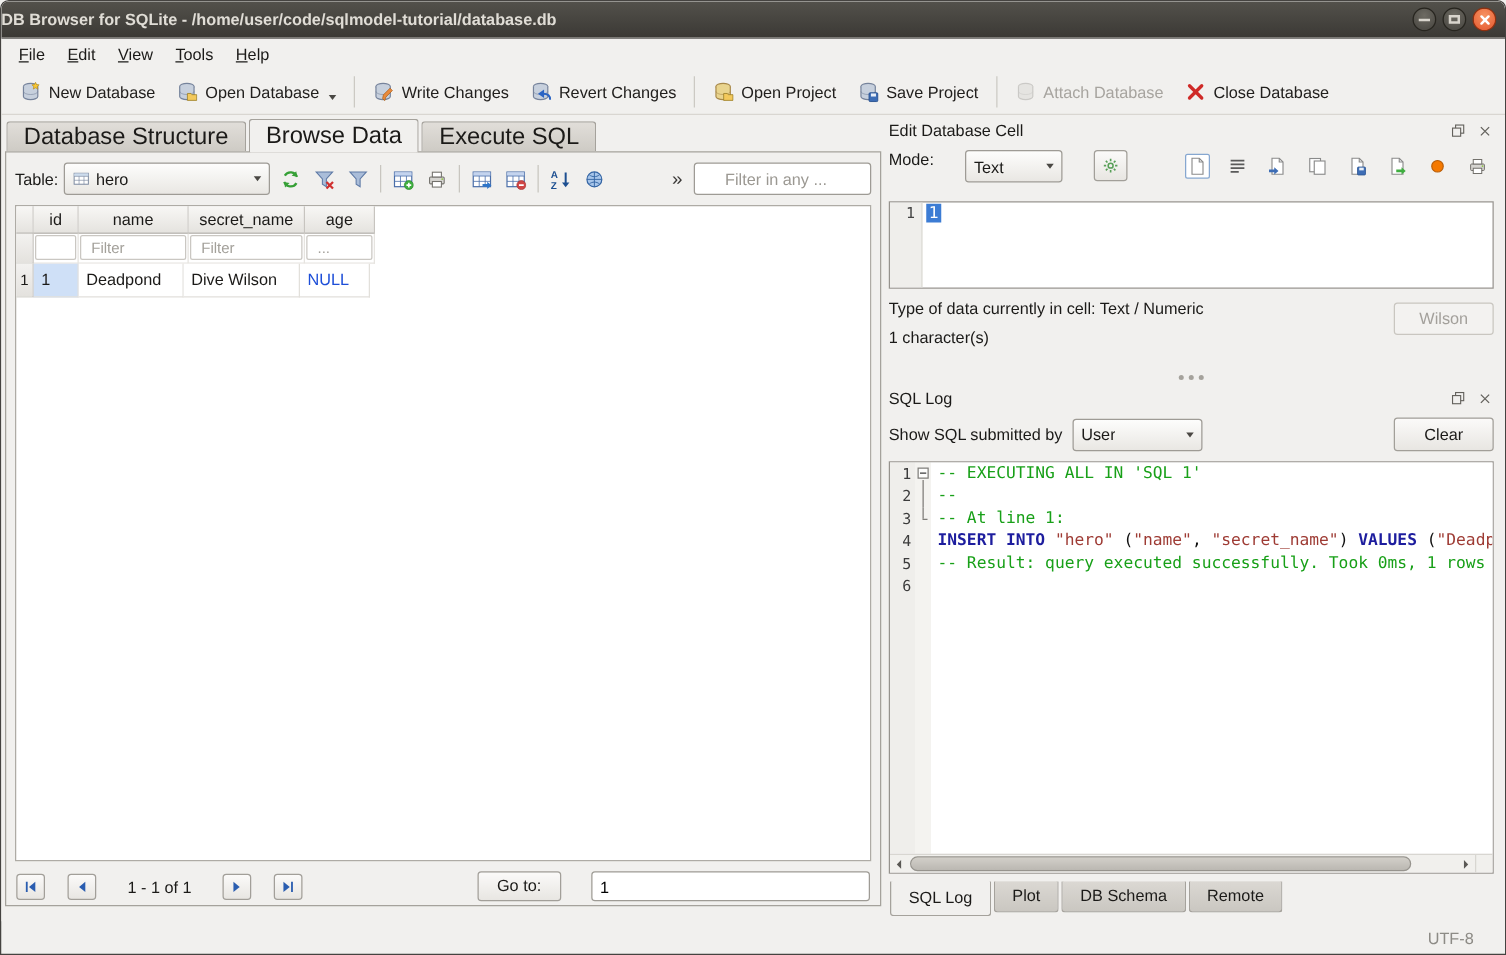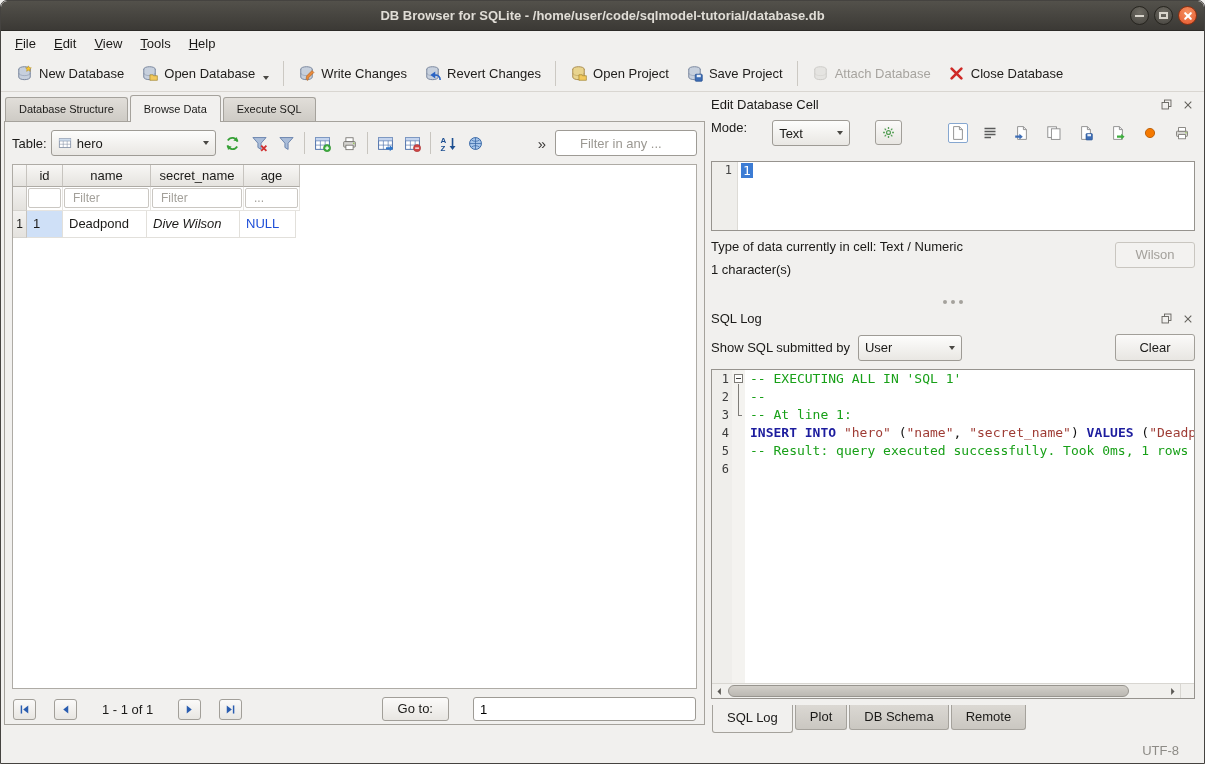--- a/index.html
+++ b/index.html
@@ -1,21 +1,21 @@
 <!DOCTYPE html>
 <html><head>
 <meta charset="utf-8">
 <style>
 *{margin:0;padding:0;box-sizing:border-box}
 html,body{width:1205px;height:764px;overflow:hidden}
 body{font-family:"Liberation Sans","DejaVu Sans",sans-serif;font-size:13px;color:#1b1a18;background:#f1f0ee}
 .window{width:1205px;height:764px;display:flex;flex-direction:column;border:1px solid #454340;border-radius:7px 7px 0 0;overflow:hidden}
 .icon svg{display:block}
 
-.titlebar{height:30px;flex:none;background:linear-gradient(#53514b,#3b3935);position:relative;display:flex;align-items:center;justify-content:center;border-bottom:1px solid #2c2a27;border-radius:6px 6px 0 0}
+.titlebar{height:30px;flex:none;background:linear-gradient(#53514b,#3b3935);position:relative;display:flex;align-items:center;justify-content:flex-start;border-bottom:1px solid #2c2a27;border-radius:6px 6px 0 0}
 .title{color:#e0ddd6;font-weight:bold;font-size:13px}
 .winbtns{position:absolute;right:7px;top:5px;display:flex}
 .wb{width:19px;height:19px;border-radius:50%;background:radial-gradient(circle at 50% 32%,#6e6b63,#45433e);border:1px solid #27251f;margin-left:5px;position:relative;display:inline-flex;align-items:center;justify-content:center}
 .wb.close{background:radial-gradient(circle at 50% 32%,#f69261,#e4572e);border-color:#8e3010}
 .g-min{width:9px;height:2px;background:#d9d5cd}
 .g-max{width:9px;height:7px;border:2px solid #d9d5cd}
 .g-x1,.g-x2{position:absolute;left:4px;top:8px;width:10px;height:2px;background:#fff;border-radius:1px}
 .g-x1{transform:rotate(45deg)}.g-x2{transform:rotate(-45deg)}
 
 .menubar{height:24px;flex:none;display:flex;align-items:center;padding-left:5px;background:#f1f0ee}
@@ -24,21 +24,21 @@
 .toolbar{height:37px;flex:none;display:flex;align-items:center;padding:0 7px;gap:1px;border-bottom:1px solid #d9d6d1;background:#f1f0ee}
 .tb-btn{display:inline-flex;align-items:center;gap:6px;height:29px;padding:0 8px;border-radius:3px;font-size:13px;color:#22201e;white-space:nowrap}
 .tb-btn.disabled{color:#a7a49f}
 .tb-btn.disabled .icon{opacity:.45}
 .tb-sep{width:1px;height:25px;background:#ccc9c3;margin:0 5px}
 .dd-arrow{width:0;height:0;border-left:3.5px solid transparent;border-right:3.5px solid transparent;border-top:4px solid #4a4844;margin-left:2px;margin-top:10px}
 
 .main{flex:1;display:flex;min-height:0;background:#f1f0ee}
 .left{width:704px;flex:none;display:flex;flex-direction:column;padding:2px 0 0 3px}
 .tabbar{display:flex;align-items:flex-end;height:27px;position:relative;z-index:2;padding-left:1px}
-.tab{height:24px;line-height:23px;padding:0 13px;background:linear-gradient(#e1ded9,#cecbc5);border:1px solid #a5a29c;border-bottom:none;border-radius:3px 3px 0 0;margin-right:2px;font-size:11px}
+.tab{height:24px;line-height:23px;padding:0 13px;background:linear-gradient(#e1ded9,#cecbc5);border:1px solid #a5a29c;border-bottom:none;border-radius:3px 3px 0 0;margin-right:2px;font-size:19px}
 .tab.active{height:27px;line-height:26px;background:#f1f0ee;margin-bottom:-1px}
 .panel{flex:1;border:1px solid #a5a29c;display:flex;flex-direction:column;min-height:0;margin-bottom:12px;background:#f1f0ee}
 
 .browse-bar{height:42px;flex:none;display:flex;align-items:center;padding:0 7px;gap:4px}
 .lbl{font-size:13px}
 .combo{display:inline-flex;align-items:center;height:26px;background:linear-gradient(#fdfdfc,#e9e7e3);border:1px solid #9e9b95;border-radius:3px;padding:0 6px;gap:5px}
 .carrow{width:0;height:0;border-left:3.5px solid transparent;border-right:3.5px solid transparent;border-top:4.5px solid #4a4844;margin-left:auto}
 .table-combo{width:165px}
 .mode-combo{width:78px}
 .user-combo{width:104px}
@@ -365,21 +365,21 @@
               <span class="g-cell g-fcell" style="width: 36px;"><input class="g-finput" placeholder="" style=""></span>
               <span class="g-cell g-fcell" style="width: 88px;"><input class="g-finput" placeholder="Filter" style=""></span>
               <span class="g-cell g-fcell" style="width: 93px;"><input class="g-finput" placeholder="Filter" style=""></span>
               <span class="g-cell g-fcell" style="width: 56px;"><input class="g-finput" placeholder="..." style=""></span>
             </div>
           <div class="g-body">
               <div class="g-row g-data">
                 <span class="g-cell g-rowhdr g-rownum" style="width: 14px;">1</span>
                 <span class="g-cell g-dcell sel-cell" style="width: 36px;">1</span>
                 <span class="g-cell g-dcell" style="width: 84px;">Deadpond</span>
-                <span class="g-cell g-dcell" style="width: 93px; font-style: italic;">Dive Wilson</span>
+                <span class="g-cell g-dcell" style="width: 93px;">Dive Wilson</span>
                 <span class="g-cell g-dcell null" style="width: 56px;">NULL</span>
               </div>
             </div>
         </div>
         <div class="rec-nav">
           <span class="nav-btn">
               <span class="icon">
                 <svg width="13" height="13" viewBox="0 0 16 16">
                   <path d="M4.2 3v10" stroke="#2a5db0" stroke-width="1.8"></path>
                   <path d="M12.6 3L6.4 8l6.2 5z" fill="#2a5db0"></path>

